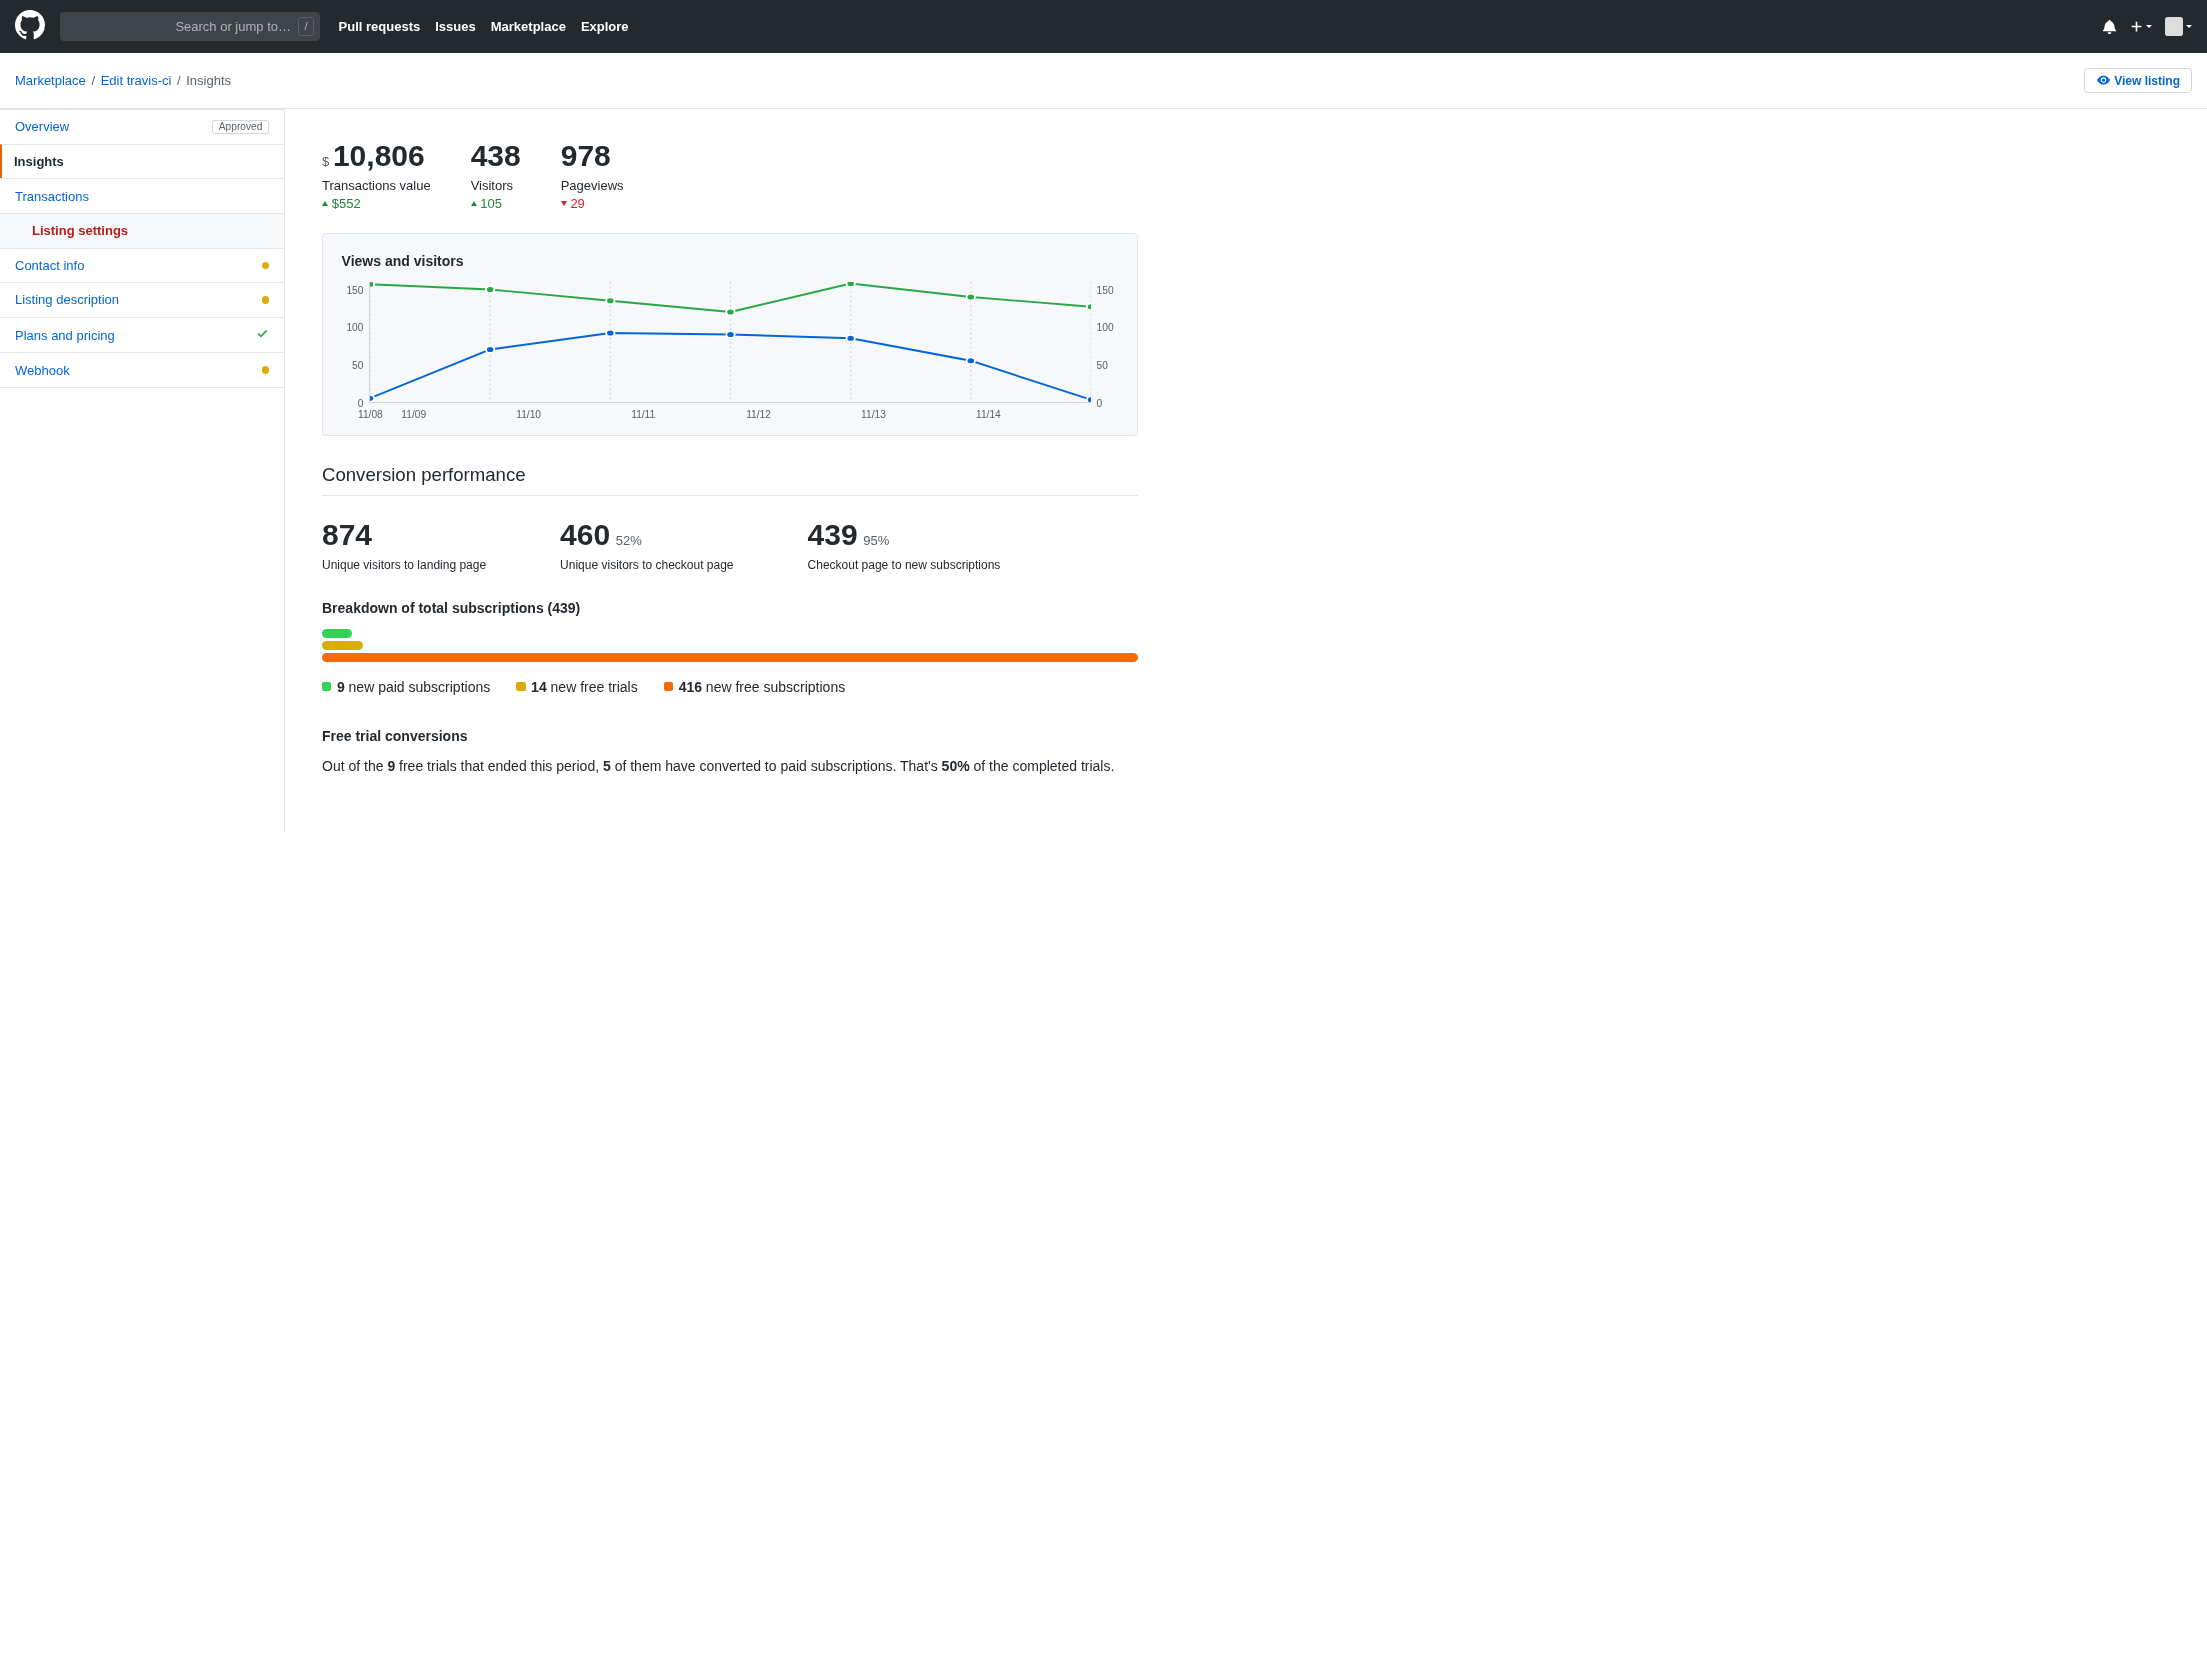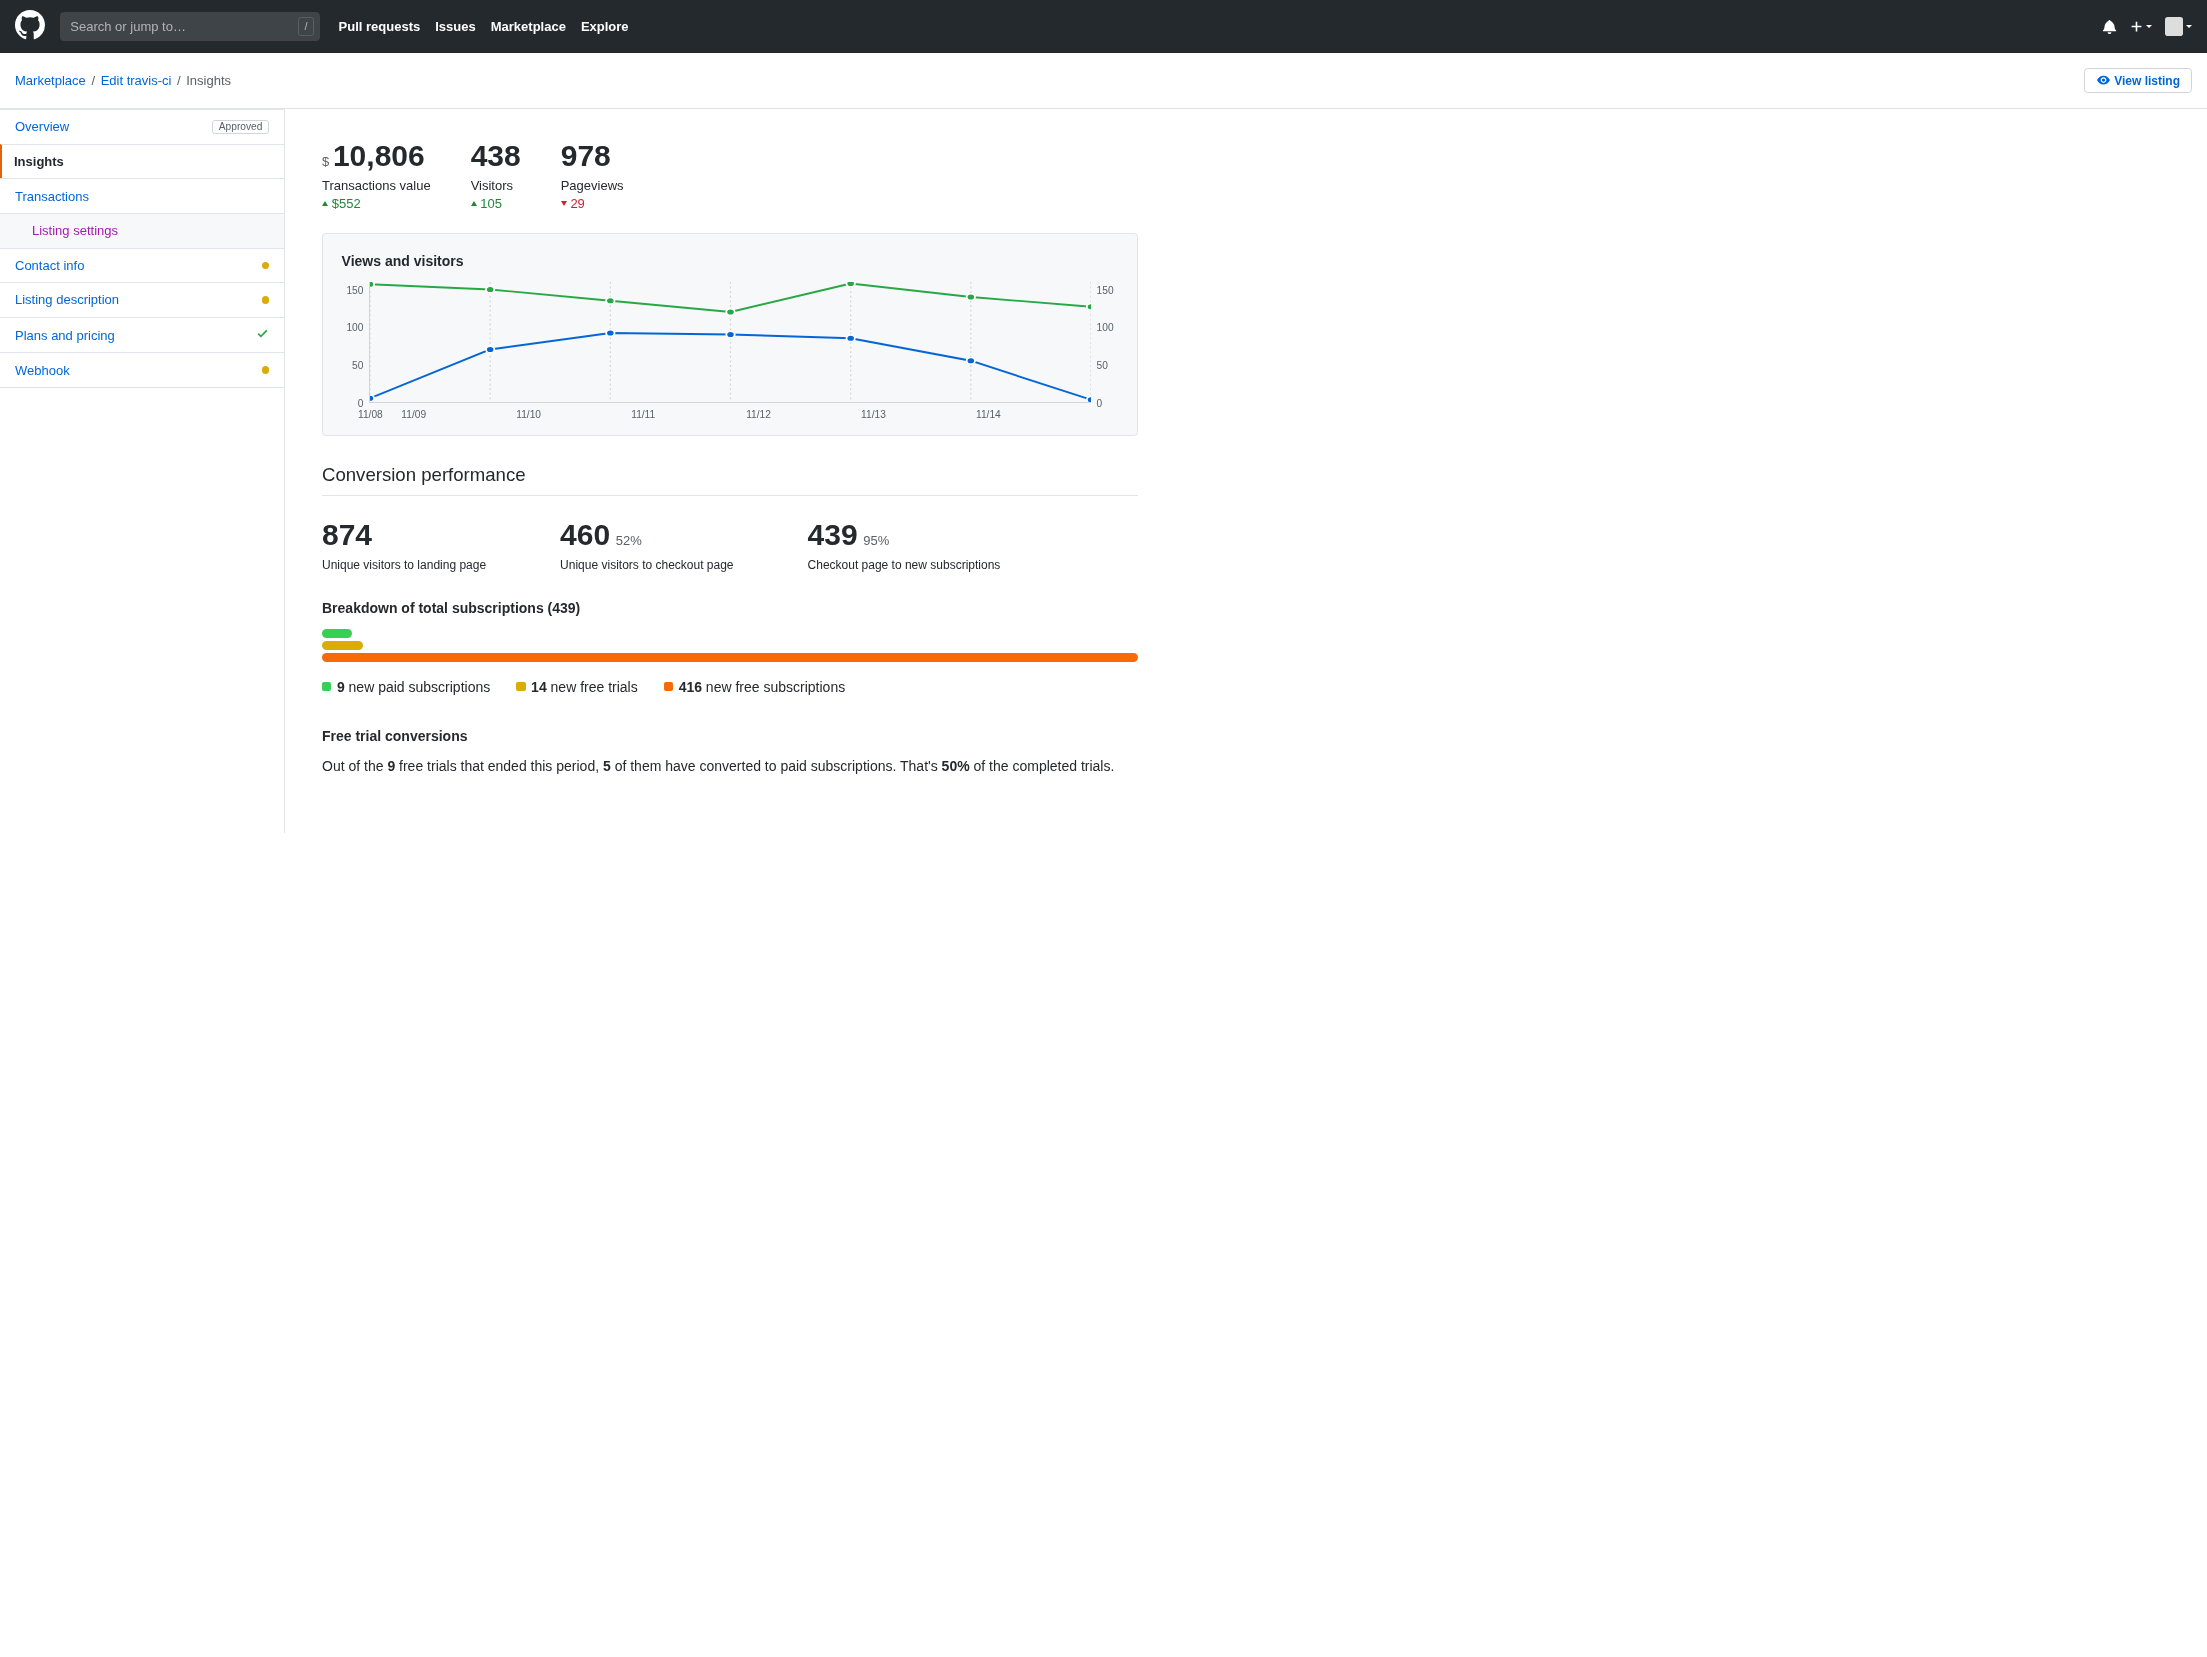--- a/index.html
+++ b/index.html
@@ -3,21 +3,21 @@
 <meta charset="utf-8">
 <style>
 * { box-sizing: border-box; margin: 0; padding: 0; }
 body { font-family: -apple-system, BlinkMacSystemFont, "Segoe UI", Helvetica, Arial, sans-serif; color: #24292e; background: #fff; }
 a { text-decoration: none; }
 
 
 .gh-header { background: #24292e; height: 53px; display: flex; align-items: center; padding: 0 15px; }
 .gh-logo { color: #fff; margin-right: 15px; }
 .gh-search { position: relative; }
-.gh-search input { background: #3f4448; border: 0.9px solid #444; border-radius: 3.7px; color: #fff; padding: 5.6px 28px 5.6px 9.3px; width: 260px; font-size: 13px; }
+.gh-search input { background: #3f4448; border: 0.9px solid #444; border-radius: 3.7px; color: #fff; padding: 5.6px 28px 5.6px 9.3px; width: 260px; font-size: 13px; text-align: right; }
 .gh-search input::placeholder { color: #b0b4b8; }
 .gh-search .slash { position: absolute; right: 5.6px; top: 4.6px; border: 0.9px solid #5a5e62; border-radius: 2.8px; width: 16.7px; height: 18.6px; text-align: center; font-size: 11px; color: #b0b4b8; line-height: 16.7px; }
 .gh-nav { display: flex; margin-left: 18.6px; }
 .gh-nav a { color: #fff; font-weight: 600; font-size: 13px; margin-right: 15px; }
 .gh-actions { margin-left: auto; display: flex; align-items: center; gap: 13px; }
 .gh-actions .item { color: #fff; display: flex; align-items: center; }
 .caret-down { display: inline-block; width: 0; height: 0; border-left: 3.7px solid transparent; border-right: 3.7px solid transparent; border-top: 3.7px solid currentColor; margin-left: 2.8px; }
 .avatar { width: 18.6px; height: 18.6px; background: #ddd; border-radius: 2.8px; display: inline-block; }
 
 
@@ -31,21 +31,21 @@
 
 .container { display: flex; }
 .sidebar { width: 285px; border-right: 0.9px solid #e1e4e8; background: #fff; }
 .sb-profile { text-align: center; padding: 22px 0 18.6px; }
 .sb-avatar { width: 52px; height: 52px; border-radius: 50%; background: #fff; border: 0.9px solid #e1e4e8; margin: 0 auto 13px; display: flex; align-items: center; justify-content: center; }
 .sb-avatar svg { display: block; }
 .sb-name { font-size: 16.7px; font-weight: 600; }
 .sb-menu { }
 .sb-item { display: flex; align-items: center; padding: 9.3px 15px; border-top: 0.9px solid #e1e4e8; font-size: 13px; color: #0366d6; }
 .sb-item.active { border-left: 2.8px solid #e36209; color: #24292e; font-weight: 600; padding-left: 12px; }
-.sb-item.header { background: #f6f8fa; color: #a21caf; font-weight: 400; padding-left: 32px; }
+.sb-item.header { background: #f6f8fa; color: #b91c1c; font-weight: 700; padding-left: 32px; }
 .sb-item .badge { margin-left: auto; font-size: 10.2px; border: 0.9px solid #d1d5da; border-radius: 2.8px; padding: 0.9px 5.6px; color: #586069; font-weight: 400; }
 .sb-item .dot { margin-left: auto; width: 7.4px; height: 7.4px; border-radius: 50%; }
 .dot-yellow { background: #dbab09; }
 .check-green { margin-left: auto; color: #28a745; }
 .sb-end { border-bottom: 0.9px solid #e1e4e8; }
 
 
 .main { flex: 1; padding: 30px 37px 56px 37px; max-width: 890px; }
 .title-row { display: flex; align-items: center; margin-bottom: 26px; }
 .page-title { font-size: 24px; font-weight: 400; flex: 1; }

